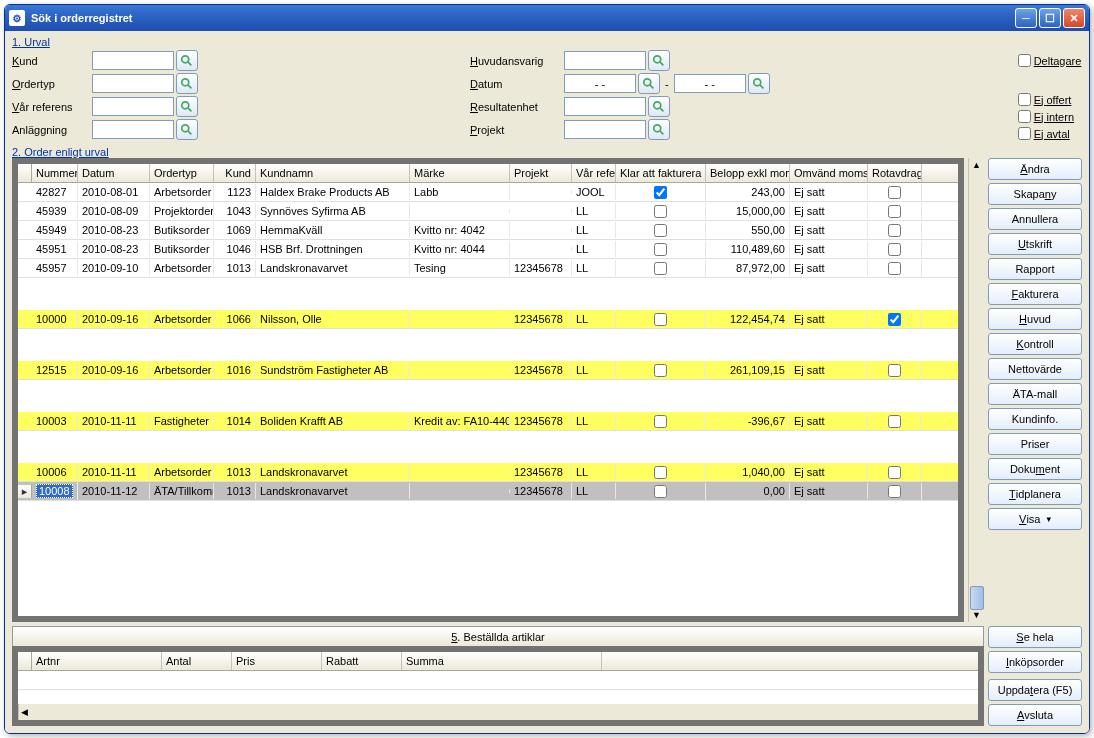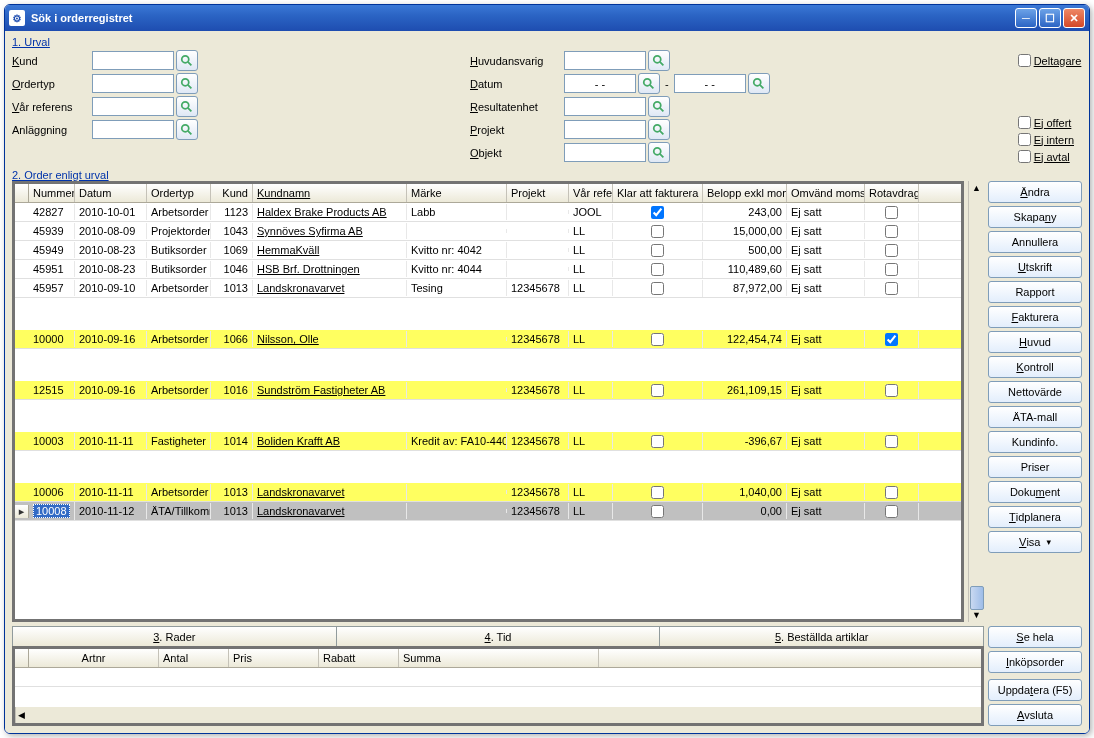--- a/index.html
+++ b/index.html
@@ -21,21 +21,21 @@
 .filter-row.right label { width: 92px; }
 .filter-input { width: 82px; height: 19px; border: 1px solid #7f9db9; background: #fff; padding: 0 3px; }
 .filter-input.date { width: 72px; text-align: center; }
 .lookup-btn { width: 22px; height: 21px; border: 1px solid #7f9db9; background: linear-gradient(to bottom, #fff, #dfe8f5); border-radius: 3px; display: flex; align-items: center; justify-content: center; cursor: pointer; }
 .lookup-btn svg { width: 14px; height: 14px; }
 .chk { display: flex; align-items: center; gap: 3px; }
 .chk input { width: 13px; height: 13px; }
 .right-checks { margin-left: auto; display: flex; flex-direction: column; gap: 4px; padding-right: 8px; padding-top: 2px; }
 .section2 { flex: 1; display: flex; flex-direction: column; min-height: 0; padding: 0 4px; }
 .grid-wrap { display: flex; gap: 4px; flex: 1; min-height: 0; }
-.grid-container { flex: 1; border: 3px solid #737373; background: #fff; display: flex; flex-direction: column; overflow: hidden; }
+.grid-container { flex: 1; border: 6px solid #737373; background: #fff; display: flex; flex-direction: column; overflow: hidden; }
 .grid-header { display: flex; background: linear-gradient(to bottom, #fff, #ece9d8); border-bottom: 1px solid #aca899; }
 .gh { border-right: 1px solid #c5c2b8; padding: 3px 4px; overflow: hidden; white-space: nowrap; }
 .grid-body { flex: 1; overflow: auto; }
 .grid-row { display: flex; border-bottom: 1px solid #e0e0e0; height: 19px; align-items: center; }
 .grid-row.yellow { background: #ffff60; margin-top: 32px; }
 .grid-row.selected { background: #c0c0c0; }
 .gc { border-right: 1px solid #e8e8e8; padding: 2px 4px; overflow: hidden; white-space: nowrap; display: flex; align-items: center; }
 .gc.num { justify-content: flex-end; }
 .gc.chk-cell { justify-content: center; }
 .row-handle { width: 14px; background: linear-gradient(to bottom, #fff, #ece9d8); border-right: 1px solid #aca899; flex-shrink: 0; display: flex; align-items: center; justify-content: center; color: #333; }
@@ -51,21 +51,21 @@
 .bottom-left { flex: 1; display: flex; flex-direction: column; }
 .bottom-right { width: 94px; display: flex; flex-direction: column; gap: 3px; }
 .bottom-right .spacer { flex: 1; }
 .scroll-stub { width: 16px; background: #ece9d8; border-left: 1px solid #c5c2b8; display: flex; flex-direction: column; align-items: center; justify-content: flex-start; }
 .scroll-thumb { width: 14px; height: 24px; background: linear-gradient(to right, #c9d9f1, #9ebde8); border: 1px solid #7f9db9; border-radius: 2px; margin-top: 16px; }
 .und { text-decoration: underline; }
 .col-nummer { width: 46px; }
 .col-datum { width: 72px; }
 .col-ordertyp { width: 64px; }
 .col-kund { width: 42px; text-align: right; }
-.col-kundnamn { width: 154px; text-decoration: underline; }
+.col-kundnamn { width: 154px; }
 .col-marke { width: 100px; }
 .col-projekt { width: 62px; }
 .col-ref { width: 44px; }
 .col-klar { width: 90px; }
 .col-belopp { width: 84px; }
 .col-omvand { width: 78px; }
 .col-rot { width: 54px; }
 </style>
 </head>
 <body>
@@ -168,30 +168,20 @@
             <div class="filter-row right">
               <label><span class="und">P</span>rojekt</label>
               <input class="filter-input" style="">
               <div class="lookup-btn">
                 <svg viewBox="0 0 16 16">
                   <circle cx="6" cy="6" r="4" fill="none" stroke="#4a6" stroke-width="2"></circle>
                   <line x1="9" y1="9" x2="13" y2="13" stroke="#4a6" stroke-width="2"></line>
                 </svg>
               </div>
             </div>
-            <div class="filter-row right">
-              <label><span class="und">O</span>bjekt</label>
-              <input class="filter-input" style="">
-              <div class="lookup-btn">
-                <svg viewBox="0 0 16 16">
-                  <circle cx="6" cy="6" r="4" fill="none" stroke="#4a6" stroke-width="2"></circle>
-                  <line x1="9" y1="9" x2="13" y2="13" stroke="#4a6" stroke-width="2"></line>
-                </svg>
-              </div>
-            </div>
           </div>
         <div style="margin-left:auto; display:flex; flex-direction:column;text-decoration:underline;">
           <div class="chk" style="height:21px;">
             <input type="checkbox" style="">
               <span>Deltagare</span>
           </div>
           <div style="flex:1;"></div>
           <div class="right-checks" id="right-checks">
               <div class="chk">
                 <input type="checkbox" style="">
@@ -226,21 +216,21 @@
               <div class="gh col-ref">Vår refer</div>
               <div class="gh col-klar">Klar att fakturera</div>
               <div class="gh col-belopp">Belopp exkl moms</div>
               <div class="gh col-omvand">Omvänd moms</div>
               <div class="gh col-rot">Rotavdrag</div>
             </div>
           <div class="grid-body" id="grid-body">
               <div class="grid-row ">
                 <div class="row-handle"></div>
                 <div class="gc col-nummer">42827</div>
-                <div class="gc col-datum">2010-10-01</div>
+                <div class="gc col-datum">2010-08-01</div>
                 <div class="gc col-ordertyp">Arbetsorder</div>
                 <div class="gc col-kund num">1123</div>
                 <div class="gc col-kundnamn">Haldex Brake Products AB</div>
                 <div class="gc col-marke">Labb</div>
                 <div class="gc col-projekt"></div>
                 <div class="gc col-ref">JOOL</div>
                 <div class="gc col-klar chk-cell">
                   <input type="checkbox" checked="" style="">
                 </div>
                 <div class="gc col-belopp num">243,00</div>
@@ -274,21 +264,21 @@
                 <div class="gc col-datum">2010-08-23</div>
                 <div class="gc col-ordertyp">Butiksorder</div>
                 <div class="gc col-kund num">1069</div>
                 <div class="gc col-kundnamn">HemmaKväll</div>
                 <div class="gc col-marke">Kvitto nr: 4042</div>
                 <div class="gc col-projekt"></div>
                 <div class="gc col-ref">LL</div>
                 <div class="gc col-klar chk-cell">
                   <input type="checkbox" style="">
                 </div>
-                <div class="gc col-belopp num">500,00</div>
+                <div class="gc col-belopp num">550,00</div>
                 <div class="gc col-omvand">Ej satt</div>
                 <div class="gc col-rot chk-cell">
                   <input type="checkbox" style="">
                 </div>
               </div>
               <div class="grid-row ">
                 <div class="row-handle"></div>
                 <div class="gc col-nummer">45951</div>
                 <div class="gc col-datum">2010-08-23</div>
                 <div class="gc col-ordertyp">Butiksorder</div>
@@ -447,33 +437,27 @@
             <div class="side-btn"><span class="und">T</span>idplanera</div>
             <div class="side-btn dropdown"><span class="und">V</span>isa</div>
           </div>
       </div>
     </div>
 
     <div class="bottom-area">
       <div class="bottom-left">
         <div class="tabs">
           <div class="tab">
-              <span><u>3</u><span>. Rader</span></span>
-            </div>
-          <div class="tab">
-              <span><u>4</u><span>. Tid</span></span>
-            </div>
-          <div class="tab">
               <span><u>5</u><span>. Beställda artiklar</span></span>
             </div>
         </div>
         <div class="grid-container bottom-grid">
           <div class="grid-header" id="bottom-header">
             <div class="row-handle"></div>
-          <div class="gh" style="width: 130px; text-align: center;">Artnr</div>
+          <div class="gh" style="width: 130px;">Artnr</div>
               <div class="gh" style="width: 70px;">Antal</div>
               <div class="gh" style="width: 90px;">Pris</div>
               <div class="gh" style="width: 80px;">Rabatt</div>
               <div class="gh" style="width: 200px;">Summa</div>
             </div>
           <div class="grid-body" id="bottom-body">
             <div class="grid-row">
                 <div class="row-handle"></div>
               </div>
           </div>

